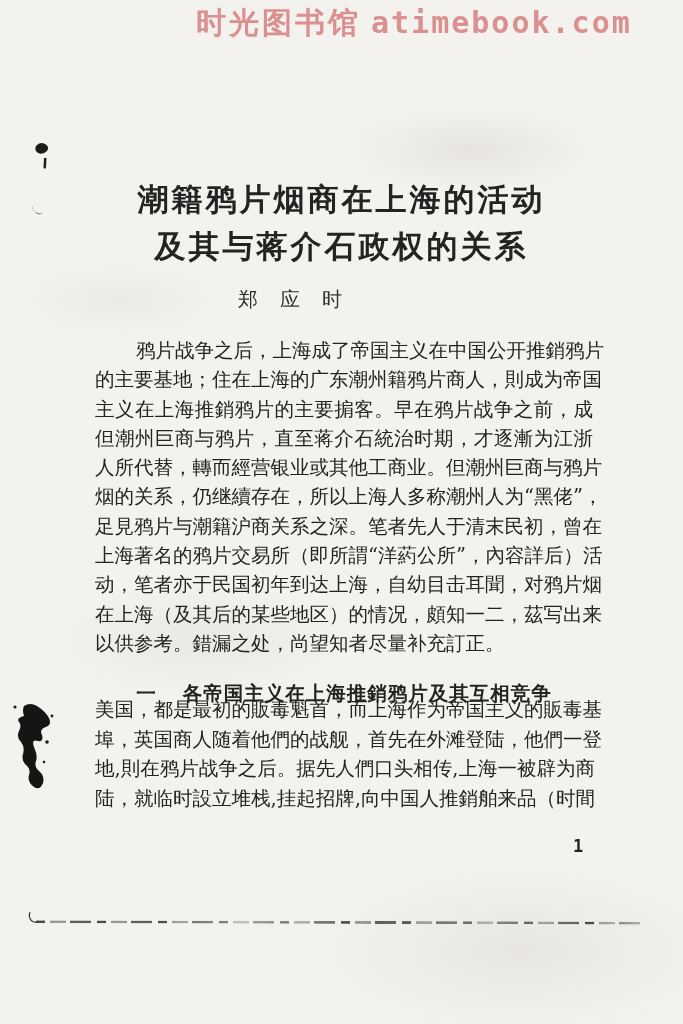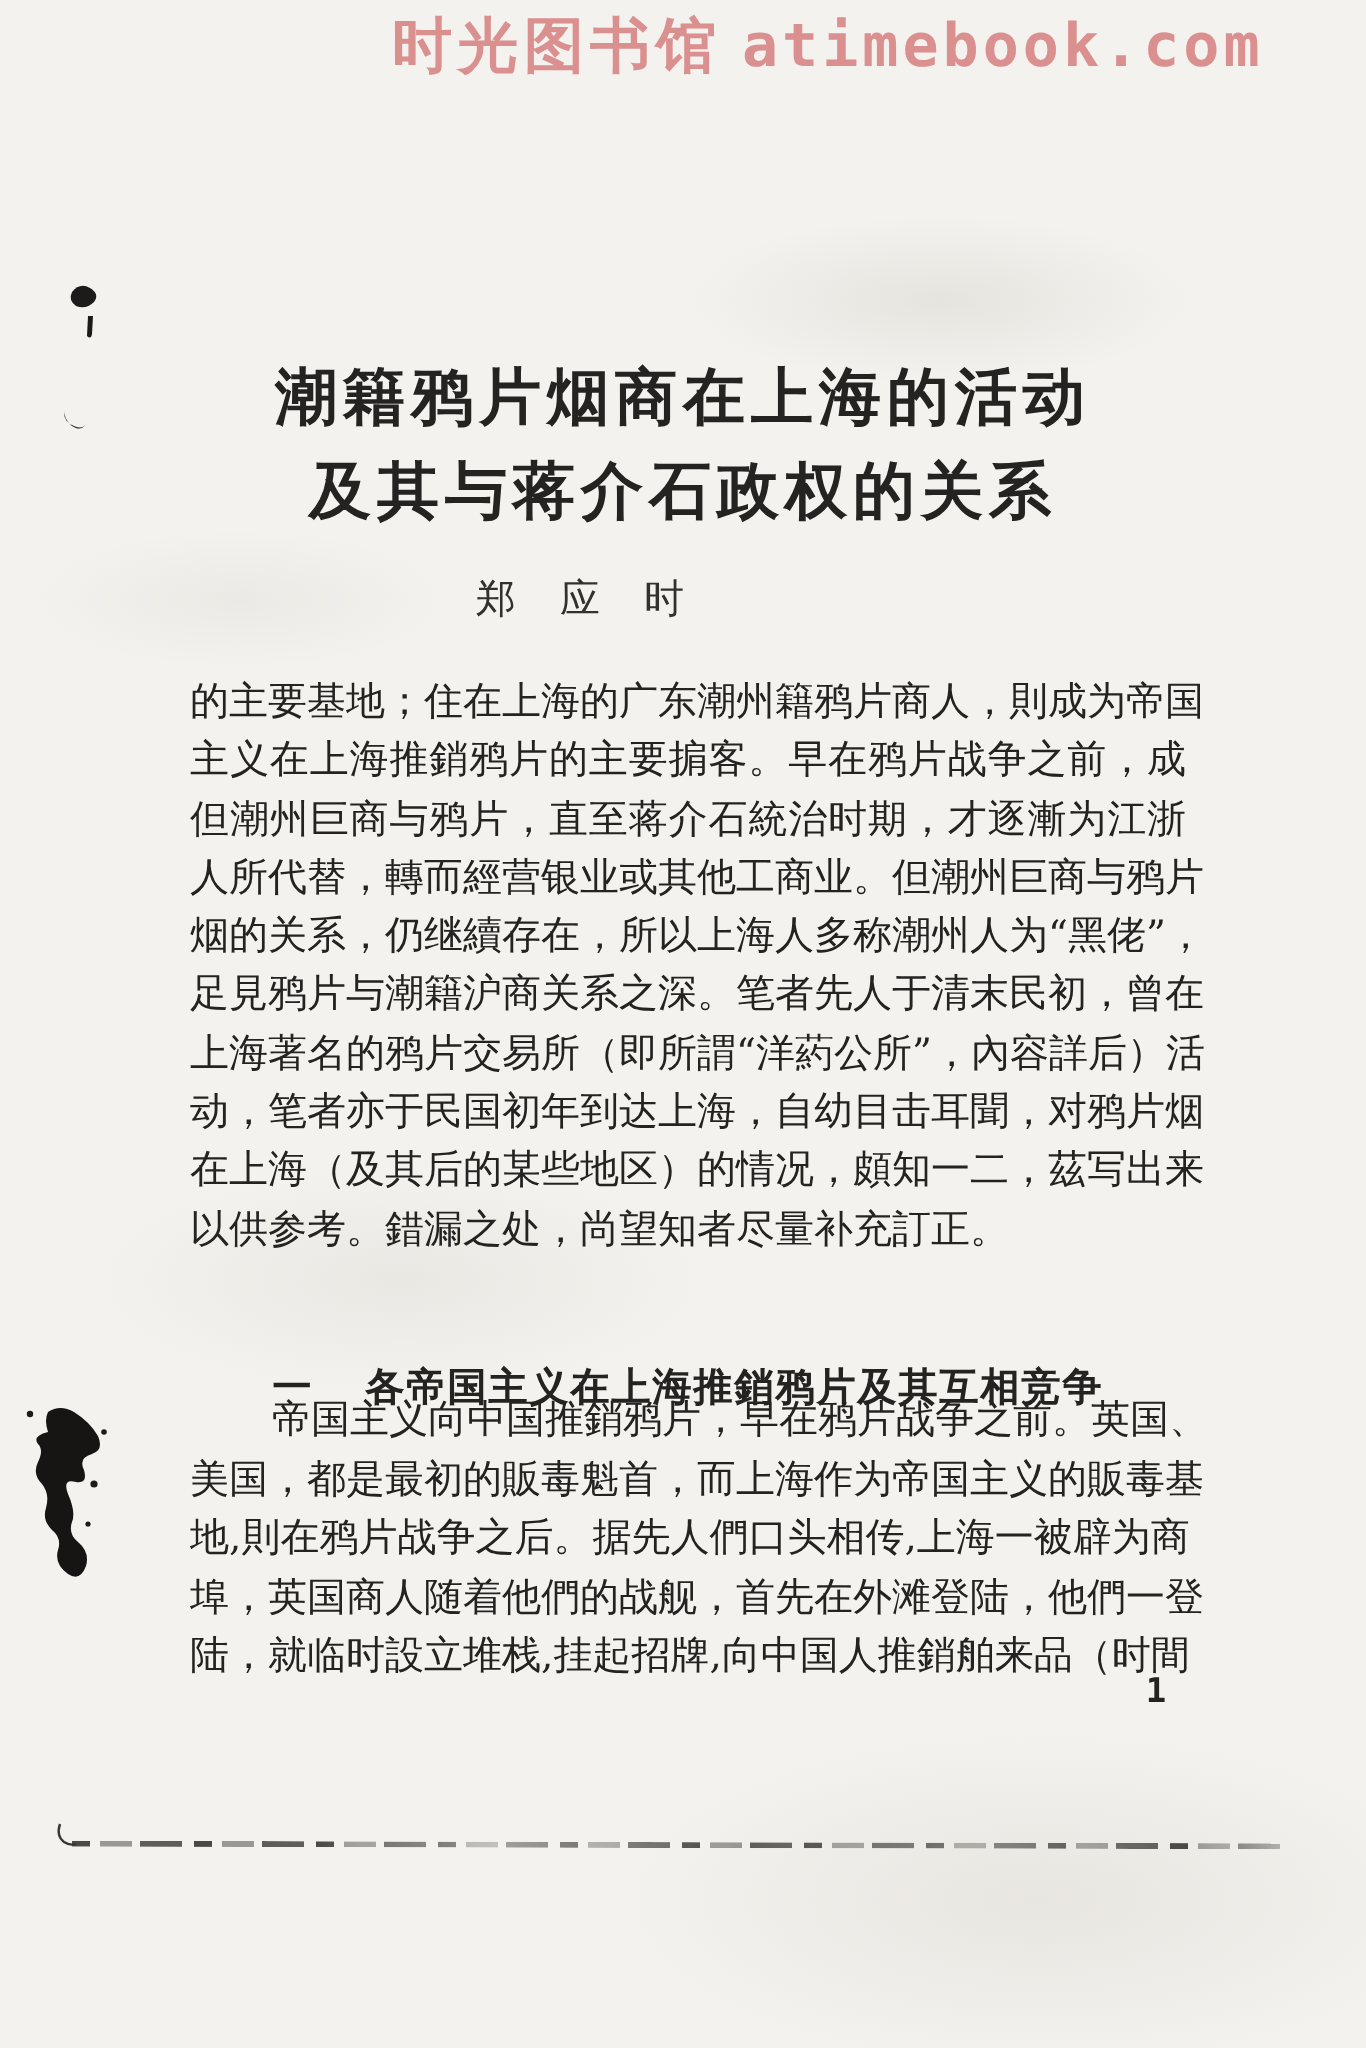--- a/index.html
+++ b/index.html
@@ -81,41 +81,41 @@
   </div>
 
   <h1 class="title">
     <div>潮籍鸦片烟商在上海的活动</div>
     <div>及其与蒋介石政权的关系</div>
   </h1>
 
   <div class="author">郑应时</div>
 
   <div class="para para-1">
+      <div class="line indent">鸦片战争之后，上海成了帝国主义在中国公开推銷鸦片</div>
       <div class="line">的主要基地；住在上海的广东潮州籍鸦片商人，則成为帝国</div>
       <div class="line">主义在上海推銷鸦片的主要掮客。早在鸦片战争之前，成</div>
       <div class="line">但潮州巨商与鸦片，直至蒋介石統治时期，才逐漸为江浙</div>
       <div class="line">人所代替，轉而經营银业或其他工商业。但潮州巨商与鸦片</div>
       <div class="line">烟的关系，仍继續存在，所以上海人多称潮州人为“黑佬”，</div>
       <div class="line">足見鸦片与潮籍沪商关系之深。笔者先人于清末民初，曾在</div>
       <div class="line">上海著名的鸦片交易所（即所謂“洋葯公所”，內容詳后）活</div>
       <div class="line">动，笔者亦于民国初年到达上海，自幼目击耳聞，对鸦片烟</div>
       <div class="line">在上海（及其后的某些地区）的情况，頗知一二，茲写出来</div>
       <div class="line short">以供参考。錯漏之处，尚望知者尽量补充訂正。</div>
     </div>
 
   <div class="heading">
     <span class="num">一</span><span>各帝国主义在上海推銷鸦片及其互相竞争</span>
   </div>
 
   <div class="para para-2">
-      <div class="line indent">帝国主义向中国推銷鸦片，早在鸦片战争之前。英国、</div>
       <div class="line">美国，都是最初的販毒魁首，而上海作为帝国主义的販毒基</div>
+      <div class="line">埠，英国商人随着他們的战舰，首先在外滩登陆，他們一登</div>
       <div class="line">地,則在鸦片战争之后。据先人們口头相传,上海一被辟为商</div>
-      <div class="line">埠，英国商人随着他們的战舰，首先在外滩登陆，他們一登</div>
       <div class="line">陆，就临时設立堆栈,挂起招牌,向中国人推銷舶来品（时間</div>
     </div>
 
   <div class="page-number">1</div>
 
   <div class="fold-line"></div>
 
   <svg class="artifacts" width="683" height="1024" viewBox="0 0 683 1024" aria-hidden="true">
 
     <path d="M36 146 q4 -5 9 -2 q5 3 2 7 q-4 4 -9 2 q-4 -3 -2 -7 Z" fill="#1c1b1a"></path>

